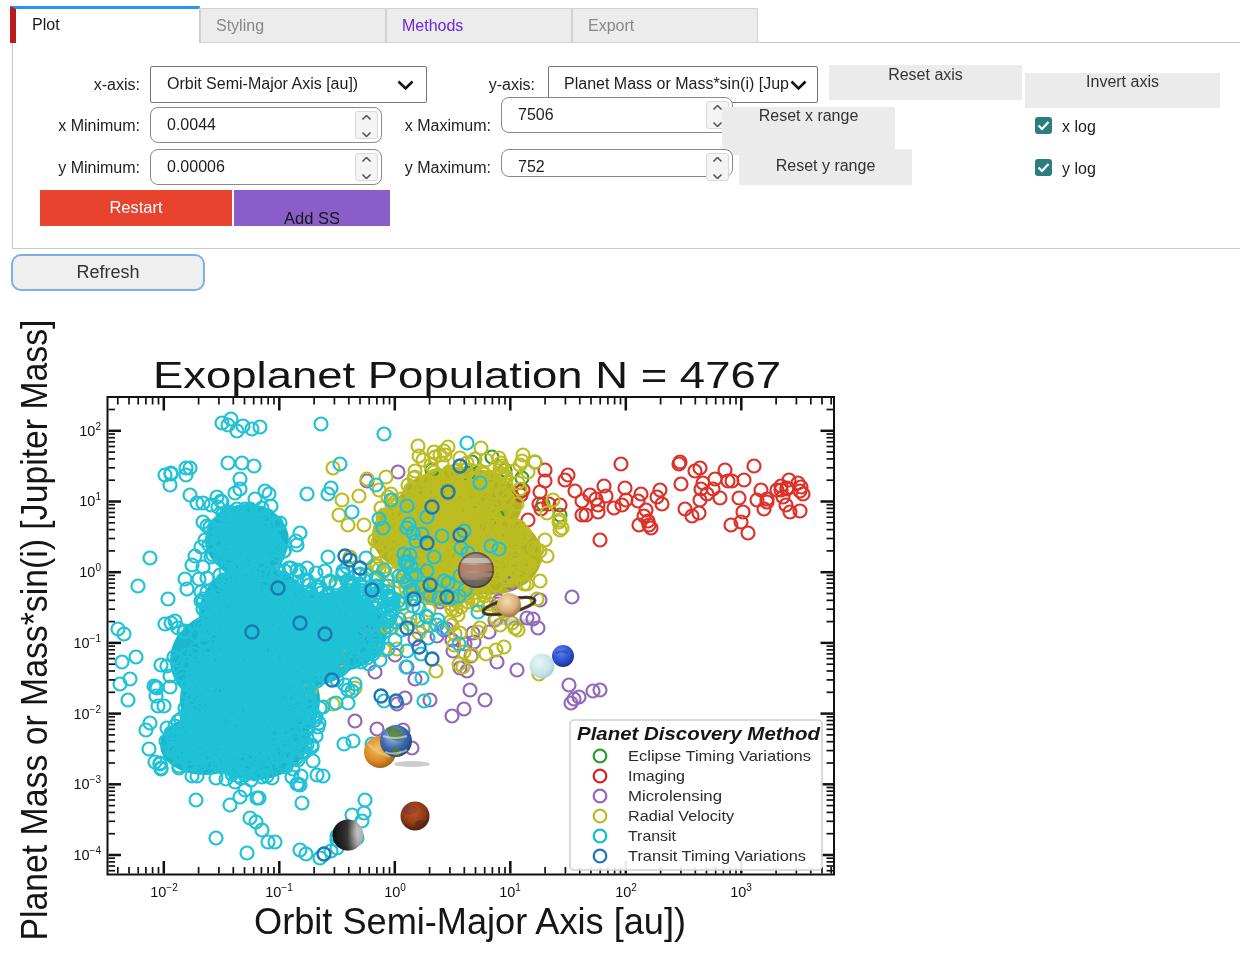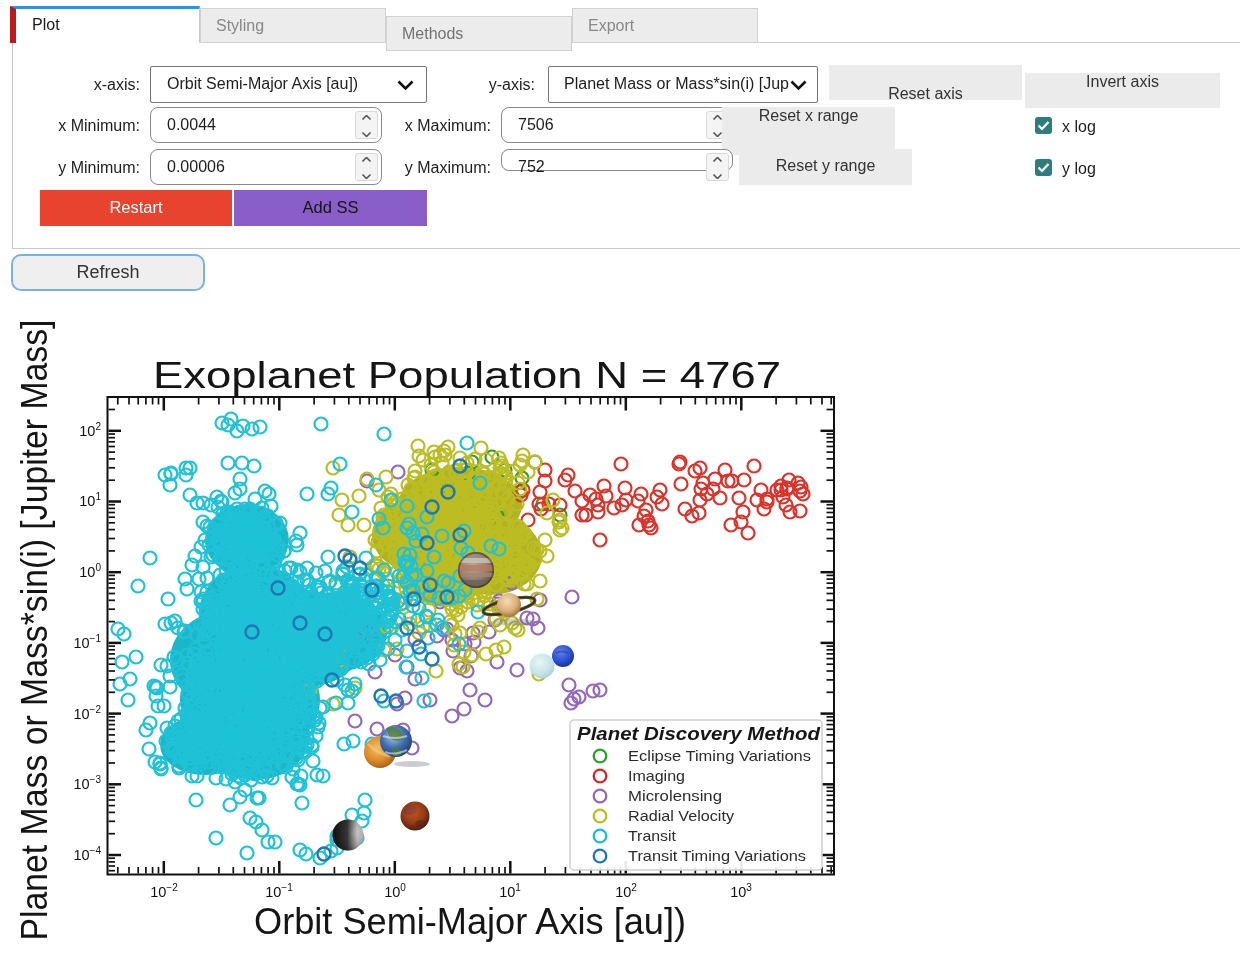--- a/index.html
+++ b/index.html
@@ -9,76 +9,76 @@
 .sel{background:#fff;border:1px solid #757575;border-radius:2px;font-size:16px;color:#1d1d1d;white-space:nowrap;overflow:hidden}
 .inp{background:#fff;border:1px solid #8a8a8a;border-radius:8px;font-size:16px;color:#1d1d1d}
 .spin{position:absolute;right:3px;top:3px;width:23px;height:28px;background:#f4f4f4;border:1px solid #d9d9d9;border-radius:3px;text-align:center}
 .cb{background:#2e7d7e;border-radius:3px}
 .cl{font-size:16px;color:#1d1d1d}
 </style></head><body>
 
 <div class="a" style="left:12px;top:42px;width:1500px;height:207px;border:1px solid #c9c9c9;background:#fff"></div>
 
 <div class="a" style="left:200px;top:8px;width:186px;height:35px;background:#ececec;border:1px solid #d2d2d2;color:#888;font-size:16px;padding:8px 0 16px 15px">Styling</div>
-<div class="a" style="left:386px;top:16px;width:186px;height:35px;background:#ececec;border:1px solid #d2d2d2;color:#737373;font-size:16px;padding:8px 0 0 15px">Methods</div>
+<div class="a" style="left:386px;top:8px;width:186px;height:35px;background:#ececec;border:1px solid #d2d2d2;color:#6d28d9;font-size:16px;padding:8px 0 0 15px">Methods</div>
 <div class="a" style="left:572px;top:8px;width:186px;height:35px;background:#ececec;border:1px solid #d2d2d2;color:#888;font-size:16px;padding:8px 0 0 15px">Export</div>
 
 <div class="a" style="left:10px;top:6px;width:190px;height:37px;background:#fff;border-top:3.5px solid #2196f3;border-left:6px solid #b91c1c;border-right:1px solid #ccc;color:#1a1a1a;font-size:16px;padding:7px 0 0 16px">Plot</div>
 
 <div class="a lab" style="left:40px;top:76px;width:100px">x-axis:</div>
 <div class="a sel" style="left:150px;top:66px;width:277px;height:37px;padding:8px 0 0 16px">Orbit Semi-Major Axis [au])
  <svg class="a" style="right:12px;top:13px" width="17" height="11">
       <path d="M1.5 1.5 L8.5 8.5 L15.5 1.5" fill="none" stroke="#111" stroke-width="2.6"></path>
     </svg></div>
 <div class="a lab" style="left:435px;top:76px;width:100px">y-axis:</div>
 <div class="a sel" style="left:548px;top:66px;width:270px;height:37px;padding:8px 28px 0 15px">Planet Mass or Mass*sin(i) [Jup
  <svg class="a" style="right:10px;top:13px;background:#fff" width="17" height="11">
       <path d="M1.5 1.5 L8.5 8.5 L15.5 1.5" fill="none" stroke="#111" stroke-width="2.6"></path>
     </svg></div>
-<div class="a gbtn" style="left:829px;top:65px;width:193px;height:35px;padding-top:20px">Reset axis</div>
+<div class="a gbtn" style="left:829px;top:65px;width:193px;height:35px;padding-top:1px">Reset axis</div>
 <div class="a gbtn" style="left:1025px;top:73px;width:195px;height:35px;">Invert axis</div>
 
 <div class="a lab" style="left:40px;top:117px;width:100px">x Minimum:</div>
 <div class="a inp" style="left:150px;top:107px;width:232px;height:36px;padding:8px 0 0 16px">0.0044
  <span class="spin"><svg width="11" height="22" style="margin-top:3px">
         <path d="M1.5 4.5 L5.5 0.5 L9.5 4.5" fill="none" stroke="#555" stroke-width="1.6"></path>
         <path d="M1.5 17.5 L5.5 21.5 L9.5 17.5" fill="none" stroke="#555" stroke-width="1.6"></path>
       </svg></span></div>
 <div class="a lab" style="left:391px;top:117px;width:100px">x Maximum:</div>
-<div class="a inp" style="left:501px;top:107px;width:232px;height:36px;padding:8px 0 0 16px">7506
+<div class="a inp" style="left:501px;top:97px;width:232px;height:36px;padding:8px 0 0 16px">7506
  <span class="spin"><svg width="11" height="22" style="margin-top:3px">
         <path d="M1.5 4.5 L5.5 0.5 L9.5 4.5" fill="none" stroke="#555" stroke-width="1.6"></path>
         <path d="M1.5 17.5 L5.5 21.5 L9.5 17.5" fill="none" stroke="#555" stroke-width="1.6"></path>
       </svg></span></div>
 <div class="a gbtn" style="left:722px;top:107px;width:173px;height:48px;padding-top:0">Reset x range</div>
 <div class="a cb" style="left:1035px;top:117px;width:17px;height:17px"><svg width="17" height="17">
       <path d="M3.5 8.5 L7 12 L13.5 5" fill="none" stroke="#fff" stroke-width="2.2"></path>
     </svg></div>
 <div class="a cl" style="left:1062px;top:118px">x log</div>
 
 <div class="a lab" style="left:40px;top:159px;width:100px">y Minimum:</div>
 <div class="a inp" style="left:150px;top:149px;width:232px;height:36px;padding:8px 0 0 16px">0.00006
  <span class="spin"><svg width="11" height="22" style="margin-top:3px">
         <path d="M1.5 4.5 L5.5 0.5 L9.5 4.5" fill="none" stroke="#555" stroke-width="1.6"></path>
         <path d="M1.5 17.5 L5.5 21.5 L9.5 17.5" fill="none" stroke="#555" stroke-width="1.6"></path>
       </svg></span></div>
 <div class="a lab" style="left:391px;top:159px;width:100px">y Maximum:</div>
-<div class="a inp" style="left:501px;top:149px;width:232px;height:22px;padding:8px 0 0 16px">752
+<div class="a inp" style="left:501px;top:149px;width:232px;height:28px;padding:8px 0 0 16px">752
  <span class="spin"><svg width="11" height="22" style="margin-top:3px">
         <path d="M1.5 4.5 L5.5 0.5 L9.5 4.5" fill="none" stroke="#555" stroke-width="1.6"></path>
         <path d="M1.5 17.5 L5.5 21.5 L9.5 17.5" fill="none" stroke="#555" stroke-width="1.6"></path>
       </svg></span></div>
 <div class="a gbtn" style="left:739px;top:149px;width:173px;height:36px;padding-top:8px">Reset y range</div>
 <div class="a cb" style="left:1035px;top:159px;width:17px;height:17px"><svg width="17" height="17">
       <path d="M3.5 8.5 L7 12 L13.5 5" fill="none" stroke="#fff" stroke-width="2.2"></path>
     </svg></div>
 <div class="a cl" style="left:1062px;top:160px">y log</div>
 
 <div class="a" style="left:40px;top:190px;width:192px;height:36px;background:#e8432f;color:#fff;font-size:16.5px;text-align:center;padding-top:8px">Restart</div>
-<div class="a" style="left:234px;top:190px;width:193px;height:36px;background:#8a5ec8;color:#151515;font-size:16.5px;text-align:center;padding-top:8px">Add SS</div>
+<div class="a" style="left:234px;top:190px;width:156px;height:36px;background:#8a5ec8;color:#151515;font-size:16.5px;text-align:center;padding-top:19px">Add SS</div>
 
 <div class="a" style="left:11px;top:254px;width:194px;height:37px;background:#efefef;border:2px solid #7ab0e2;border-radius:10px;color:#333;font-size:18px;text-align:center;padding-top:6px">Refresh</div>
 <svg style="position:absolute;left:0;top:300px" width="870" height="678" viewBox="0 300 870 678" font-family="&quot;Liberation Sans&quot;,sans-serif" fill="#111">
     <defs>
       <radialGradient id="jup" cx="42%" cy="38%" r="72%">
         <stop offset="0" stop-color="#b8a99b"></stop>
         <stop offset=".5" stop-color="#94837a"></stop>
         <stop offset=".82" stop-color="#6b5c52"></stop>
         <stop offset="1" stop-color="#3c332c"></stop>
       </radialGradient>

